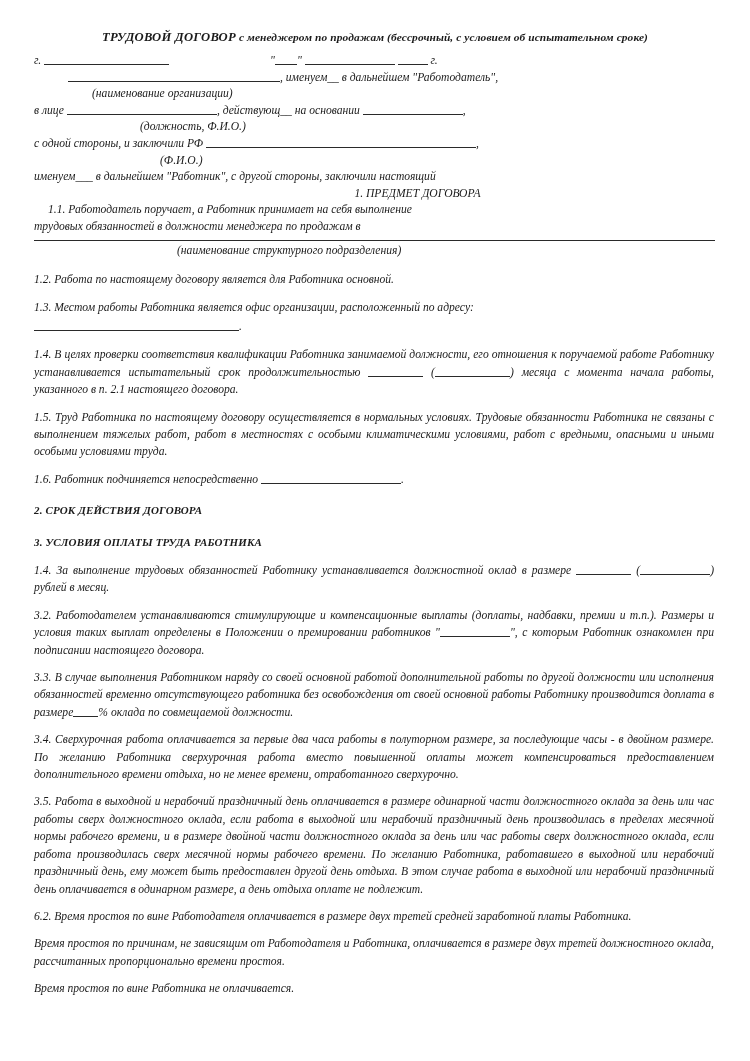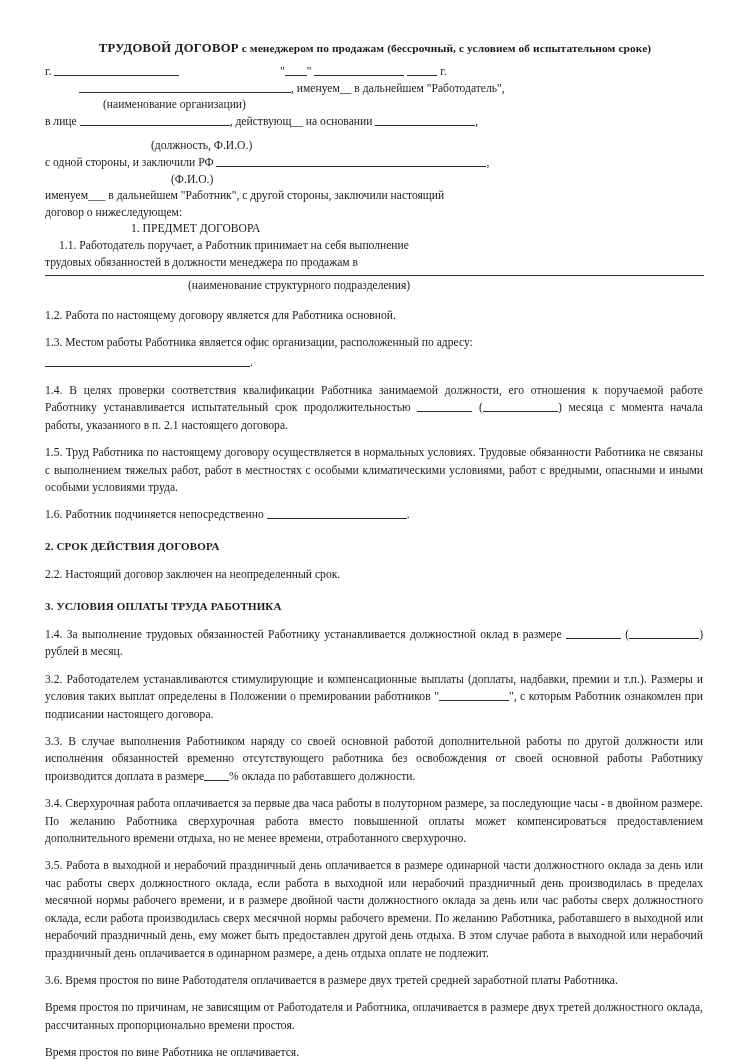--- a/index.html
+++ b/index.html
@@ -14,21 +14,22 @@
     width: 750px;
     height: 1061px;
     overflow: hidden;
   }
   .page {
     position: relative;
     width: 750px;
     height: 797px;
     background: #ffffff;
     box-sizing: border-box;
-    padding: 12px;
+    padding: 1px;
+    font-style: italic;
   }
 
   
   .doc-title {
     text-align: center;
     font-weight: bold;
     font-size: 11.4px;
     letter-spacing: 0.1px;
     margin: 0;
     padding: 29px 18px 0 18px;
@@ -47,21 +48,21 @@
   }
   .pre-row {
     position: relative;
     white-space: nowrap;
   }
   .caption-row {
     white-space: nowrap;
   }
   .indent-1  { padding-left: 34px; }
   .indent-2  { padding-left: 58px; }
-  .indent-3  { padding-left: 106px; margin-top: 8px; }
+  .indent-3  { padding-left: 106px; }
   .indent-4  { padding-left: 126px; }
   .indent-5  { padding-left: 143px; }
 
   .ul {
     display: inline-block;
     border-bottom: 1px solid #2a2a2a;
     height: 11px;
     vertical-align: -1px;
   }
   .ul-sm { width: 22px; }
@@ -73,21 +74,21 @@
   .ul-f  { width: 100px; }
   .ul-g  { width: 270px; }
 
   .rule-full {
     border-bottom: 1px solid #2a2a2a;
     height: 0;
     margin: 4px 0 2px 0;
   }
 
   .center-head {
-    text-align: left;
+    text-align: center;
     padding-left: 0;
   }
 
   
   .body {
     padding: 0 35px 0 33px;
     font-size: 11.6px;
     line-height: 17.4px;
   }
   .body p {
@@ -151,21 +152,20 @@
     <div class="caption-row indent-3">(должность, Ф.И.О.)</div>
 
     <div class="pre-row">
       <span>с одной стороны, и заключили РФ</span>
       <span class="ul ul-g"></span><span>,</span>
     </div>
 
     <div class="caption-row indent-4">(Ф.И.О.)</div>
 
     <div class="pre-row">именуем___ в дальнейшем "Работник", с другой стороны, заключили  настоящий</div>
-    <div class="pre-row">договор о нижеследующем:</div>
 
     <div class="pre-row center-head" style="padding-left:86px;">1. ПРЕДМЕТ ДОГОВОРА</div>
 
     <div class="pre-row" style="padding-left:14px;">1.1. Работодатель  поручает,  а Работник  принимает  на себя выполнение</div>
     <div class="pre-row">трудовых   обязанностей   в   должности   менеджера   по  продажам  в</div>
 
     <div class="rule-full"></div>
 
     <div class="caption-row indent-5">(наименование структурного подразделения)</div>
   </div>
@@ -188,42 +188,41 @@
     <p>1.5. Труд Работника по настоящему договору осуществляется в нормальных условиях. Трудовые обязанности Работника не связаны с выполнением тяжелых работ, работ в местностях с особыми климатическими условиями, работ с вредными, опасными и иными особыми условиями труда.</p>
 
     <p>
       <span>1.6. Работник подчиняется непосредственно</span>
       <span class="rule-inline r-140"></span><span>.</span>
     </p>
 
     <h2>2. СРОК ДЕЙСТВИЯ ДОГОВОРА</h2>
 
 
-    <p>2.2. Настоящий договор заключен на неопределенный срок.</p>
 
     <h2>3. УСЛОВИЯ ОПЛАТЫ ТРУДА РАБОТНИКА</h2>
 
     <p>
       <span>1.4. За выполнение трудовых обязанностей Работнику устанавливается должностной оклад в размере</span>
       <span class="rule-inline r-55"></span>
       <span>(</span><span class="rule-inline r-70"></span><span>) рублей в месяц.</span>
     </p>
 
     <p>
       <span>3.2. Работодателем устанавливаются стимулирующие и компенсационные выплаты (доплаты, надбавки, премии и т.п.). Размеры и условия таких выплат определены в Положении о премировании работников "</span><span class="rule-inline r-70"></span><span>", с которым Работник ознакомлен при подписании настоящего договора.</span>
     </p>
 
     <p>
-      <span>3.3. В случае выполнения Работником наряду со своей основной работой дополнительной работы по другой должности или исполнения обязанностей временно отсутствующего работника без освобождения от своей основной работы Работнику производится доплата в размере</span><span class="rule-inline r-25"></span><span>% оклада по работавшего должности.</span>
+      <span>3.3. В случае выполнения Работником наряду со своей основной работой дополнительной работы по другой должности или исполнения обязанностей временно отсутствующего работника без освобождения от своей основной работы Работнику производится доплата в размере</span><span class="rule-inline r-25"></span><span>% оклада по совмещаемой должности.</span>
     </p>
 
     <p>3.4. Сверхурочная работа оплачивается за первые два часа работы в полуторном размере, за последующие часы - в двойном размере. По желанию Работника сверхурочная работа вместо повышенной оплаты может компенсироваться предоставлением дополнительного времени отдыха, но не менее времени, отработанного сверхурочно.</p>
 
     <p>3.5. Работа в выходной и нерабочий праздничный день оплачивается в размере одинарной части должностного оклада за день или час работы сверх должностного оклада, если работа в выходной или нерабочий праздничный день производилась в пределах месячной нормы рабочего времени, и в размере двойной части должностного оклада за день или час работы сверх должностного оклада, если работа производилась сверх месячной нормы рабочего времени. По желанию Работника, работавшего в выходной или нерабочий праздничный день, ему может быть предоставлен другой день отдыха. В этом случае работа в выходной или нерабочий праздничный день оплачивается в одинарном размере, а день отдыха оплате не подлежит.</p>
 
-    <p>3.6. Время простоя по вине Работодателя оплачивается в размере двух третей средней заработной платы Работника.</p>
+    <p>6.2. Время простоя по вине Работодателя оплачивается в размере двух третей средней заработной платы Работника.</p>
 
     <p>Время простоя по причинам, не зависящим от Работодателя и Работника, оплачивается в размере двух третей должностного оклада, рассчитанных пропорционально времени простоя.</p>
 
     <p>Время простоя по вине Работника не оплачивается.</p>
 
   </div>
 </div>
 
 </body></html>

